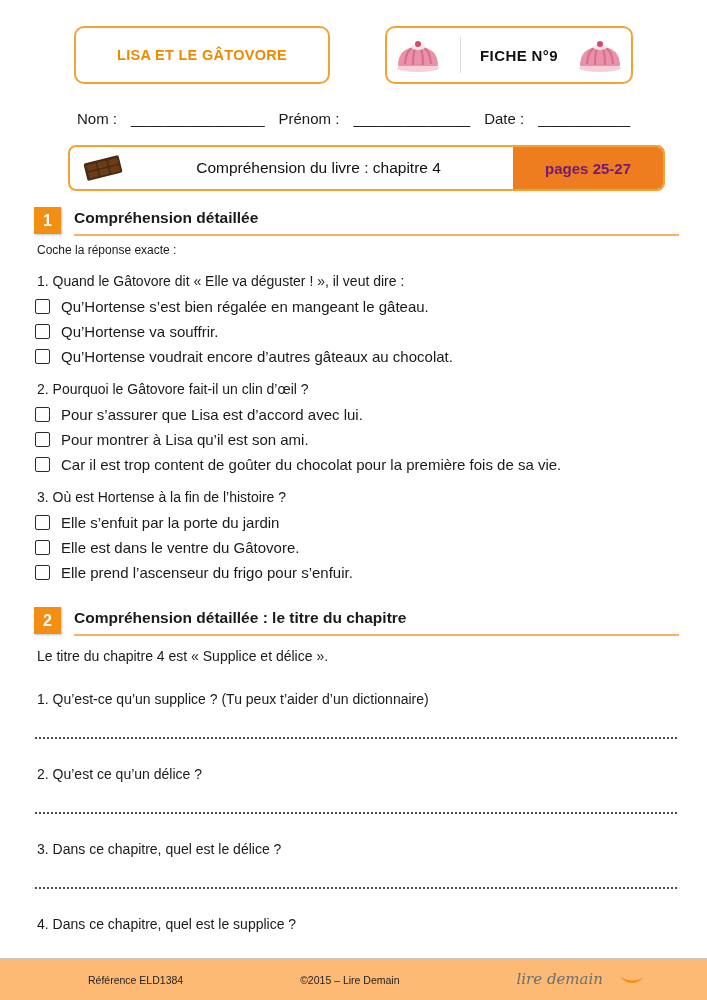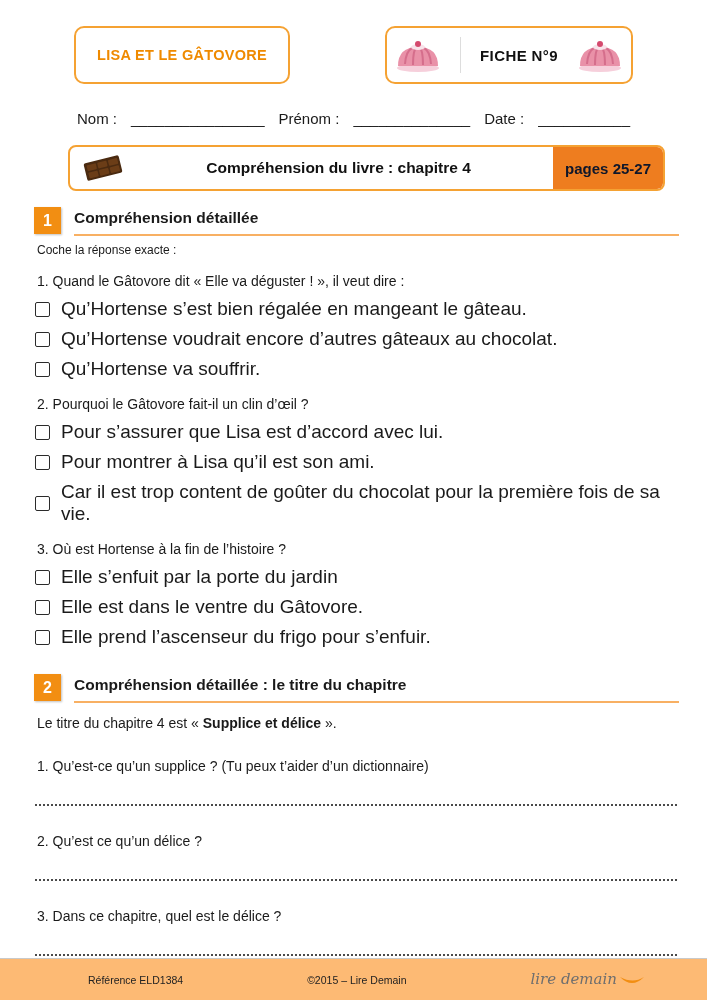--- a/index.html
+++ b/index.html
@@ -9,21 +9,21 @@
     position: relative;
     font-family: "Liberation Sans", sans-serif;
     color: #1a1a1a;
     overflow: hidden;
   }
   .page { padding: 26px 28px 0 28px; }
 
   
   .top-row { display: flex; justify-content: space-between; padding: 0 46px 0 46px; }
   .title-box {
-    width: 216px; height: 58px;
+    width: 256px; height: 58px;
     border: 2px solid #F5A233; border-radius: 10px;
     display: flex; align-items: center; justify-content: center;
     background: #fff;
   }
   .title-box .ttl { color: #EF8A00; font-weight: bold; font-size: 14.5px; letter-spacing: .3px; }
   .fiche-box {
     width: 248px; height: 58px;
     border: 2px solid #F5A233; border-radius: 10px;
     display: flex; align-items: center; justify-content: space-between;
     padding: 0 8px; background: #fff;
@@ -42,27 +42,27 @@
 
   
   .banner {
     margin: 18px 14px 0 40px;
     height: 46px;
     border: 2px solid #F5A233; border-radius: 8px;
     display: flex; align-items: center;
     position: relative; background: #fff; overflow: hidden;
   }
   .banner .choco { margin-left: 12px; flex: 0 0 auto; display: flex; }
-  .banner .banner-title { flex: 1; text-align: center; font-size: 15.5px; color: #111; font-weight: bold; }
+  .banner .banner-title { flex: 1; text-align: center; font-size: 15.5px; color: #111; }
   .pages-badge {
     flex: 0 0 auto; height: 100%;
-    background: #EE7D1F; color: #0f172a;
+    background: #EE7D1F; color: #701a75;
     font-weight: bold; font-size: 15px;
     display: flex; align-items: center; justify-content: center;
-    padding: 0 12px; min-width: 108px;
+    padding: 0 32px; min-width: 108px;
     border-radius: 0 5px 5px 0;
   }
 
   
   .section-header { display: flex; align-items: flex-start; gap: 13px; margin-top: 16px; }
   .num-box {
     width: 27px; height: 27px; margin-left: 6px;
     background: #F28E12; color: #fff;
     font-weight: bold; font-size: 16px;
     display: flex; align-items: center; justify-content: center;
@@ -76,43 +76,43 @@
   
   .intro { margin: 7px 0 0 9px; font-size: 12px; }
   .question { margin: 16px 0 0 9px; font-size: 14px; }
   .options { margin-top: 9px; }
   .option-row { display: flex; align-items: center; gap: 11px; margin: 0 0 8px 7px; }
   .checkbox {
     width: 15px; height: 15px;
     border: 1.6px solid #2b2b2b; border-radius: 2px;
     background: #fff; flex: 0 0 auto;
   }
-  .option-label { font-size: 19px; }
+  .option-label { font-size: 15px; }
 
   
   .s2-intro { margin: 12px 0 0 9px; font-size: 14px; }
-  .s2-intro .b { font-weight: bold; margin-top: 28px; }
+  .s2-intro .b { font-weight: normal; margin-top: 28px; }
   .s2-question { margin: 27px 0 0 9px; font-size: 14px; }
   .dotted-line {
     margin: 30px 2px 0 7px;
     border-bottom: 2px dotted #4a4a4a;
     height: 2px;
   }
 
   
   .footer {
     position: absolute; left: 0; right: 0; bottom: 0;
     height: 42px;
     background: #fdba74;
     border-top: 1px solid #c9c9c9;
     display: flex; align-items: center; justify-content: space-between;
     padding: 0 62px 0 88px;
     font-size: 10.5px; color: #222;
   }
-  .logo { display: flex; align-items: flex-end; gap: 2px; }
+  .logo { display: flex; align-items: flex-end; gap: 16px; }
   .logo-text {
     font-family: "DejaVu Serif", serif; font-style: italic;
     color: #6e6e6e; font-size: 15px; line-height: 1;
   }
 </style>
 </head>
 <body>
 
 <div class="page">
 
@@ -190,25 +190,25 @@
   <div class="intro">Coche la réponse exacte :</div>
 
   <div class="question">1. Quand le Gâtovore dit « Elle va déguster ! », il veut dire :</div>
   <div class="options">
     <div class="option-row">
       <span class="checkbox"></span>
       <span class="option-label">Qu’Hortense s’est bien régalée en mangeant le gâteau.</span>
     </div>
     <div class="option-row">
       <span class="checkbox"></span>
+      <span class="option-label">Qu’Hortense va souffrir.</span>
+    </div>
+    <div class="option-row">
+      <span class="checkbox"></span>
       <span class="option-label">Qu’Hortense voudrait encore d’autres gâteaux au chocolat.</span>
-    </div>
-    <div class="option-row">
-      <span class="checkbox"></span>
-      <span class="option-label">Qu’Hortense va souffrir.</span>
     </div>
   </div>
 
   <div class="question">2. Pourquoi le Gâtovore fait-il un clin d’œil ?</div>
   <div class="options">
     <div class="option-row">
       <span class="checkbox"></span>
       <span class="option-label">Pour s’assurer que Lisa est d’accord avec lui.</span>
     </div>
     <div class="option-row">

